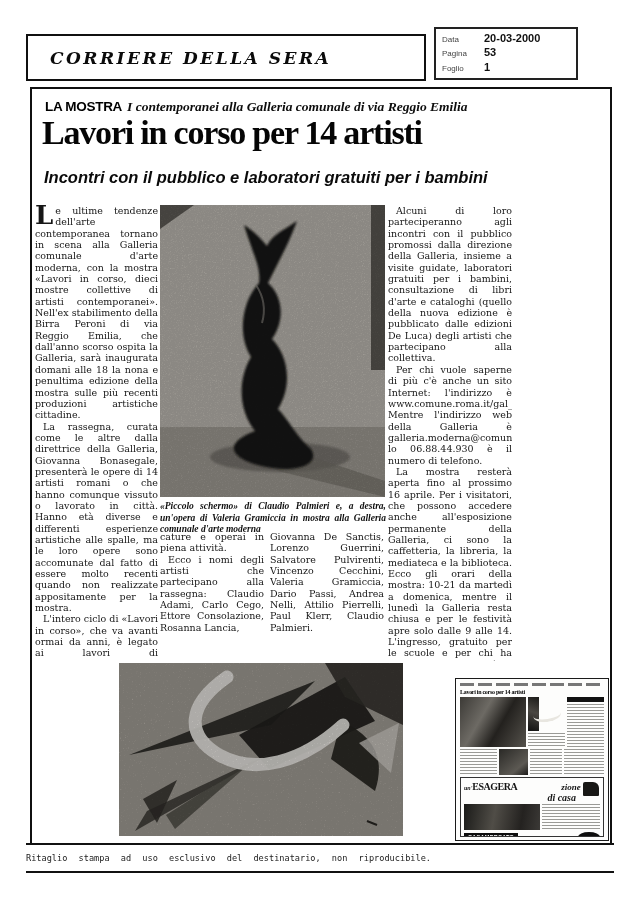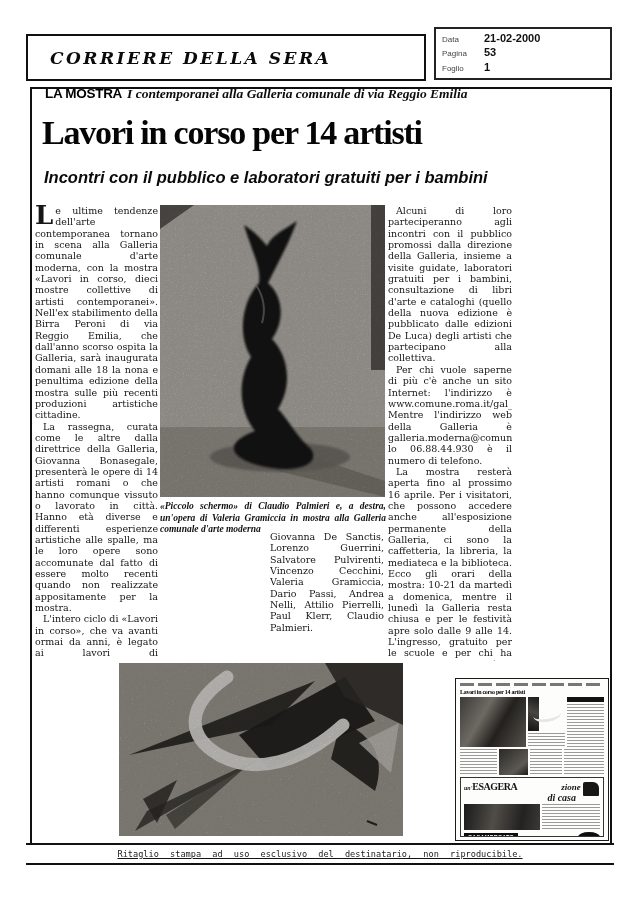--- a/index.html
+++ b/index.html
@@ -13,34 +13,34 @@
   .logo-box {
     position:absolute; left:26px; top:34px; width:400px; height:47px;
     border:2px solid #101010; display:flex; align-items:center;
   }
   .logo-text {
     padding-left:22px; font-family:"DejaVu Serif", serif;
     font-weight:bold; font-style:italic; font-size:17px; letter-spacing:2.5px;
     color:#0b0b0b; white-space:nowrap;
   }
   .data-box {
-    position:absolute; left:434px; top:27px; width:178px; height:53px;
+    position:absolute; left:434px; top:27px; width:144px; height:53px;
     border:2px solid #222; padding:3px 6px;
     font-family:"Liberation Sans", sans-serif;
     display:flex; flex-direction:column; justify-content:space-between;
   }
   .data-row { display:flex; align-items:baseline; height:15px; }
   .data-label { width:42px; font-size:8px; color:#444; }
   .data-value { font-size:11px; font-weight:600; color:#111; }
   
   .main-box {
     position:absolute; left:30px; top:87px; width:582px; height:756px;
     border:2px solid #101010; border-bottom:none;
   }
-  .kicker { position:absolute; left:45px; top:83px; white-space:nowrap; }
+  .kicker { position:absolute; left:45px; top:96px; white-space:nowrap; }
   .kicker-label {
     font-family:"Liberation Sans", sans-serif; font-weight:bold;
     font-size:13.5px; letter-spacing:-0.3px; color:#000;
   }
   .kicker-text {
     font-family:"Liberation Serif", serif; font-style:italic; font-weight:bold;
     font-size:13.5px; margin-left:5px; color:#0d0d0d;
   }
   .headline {
     position:absolute; left:42px; top:114px; width:540px;
@@ -107,42 +107,42 @@
   .ad-chair { width:16px; height:14px; background:#181715; position:absolute; right:4px; top:4px; border-radius:2px 6px 1px 1px; }
   .ad-side { flex:1; }
   .ad-bottom { display:flex; align-items:center; gap:2px; margin-top:2px; }
   .ad-store {
     background:#0d0d0d; color:#fff; font-family:"Liberation Sans", sans-serif;
     font-weight:bold; font-size:5.5px; letter-spacing:.3px; padding:1px 4px; white-space:nowrap;
   }
   .ad-badge { width:22px; height:10px; background:#0d0d0d; border-radius:50%; margin-left:auto; }
   
   .footer-strip {
-    position:absolute; left:26px; top:843px; width:588px; height:22px;
+    position:absolute; left:26px; top:843px; width:588px; height:30px;
     border-top:2px solid #111; border-bottom:2px solid #111;
-    display:flex; align-items:center; justify-content:center;text-decoration:underline;
+    display:flex; align-items:center; justify-content:flex-start;
   }
   .footer-text {
     font-family:"DejaVu Sans Mono", monospace; font-size:8.6px;
     word-spacing:6px; color:#1c1c1c; white-space:nowrap;
   }
 </style>
 </head>
 <body>
 
 <div class="page">
 
   <div class="logo-box">
     <div class="logo-text">CORRIERE DELLA SERA</div>
   </div>
 
   <div class="data-box">
     <div class="data-row">
       <span class="data-label">Data</span>
-      <span class="data-value">21-02-2000</span>
+      <span class="data-value">20-03-2000</span>
     </div>
     <div class="data-row">
       <span class="data-label">Pagina</span>
       <span class="data-value">53</span>
     </div>
     <div class="data-row">
       <span class="data-label">Foglio</span>
       <span class="data-value">1</span>
     </div>
   </div>
@@ -180,20 +180,24 @@
       <ellipse cx="120" cy="252" rx="70" ry="15" fill="#5c5953" opacity="0.6" filter="url(#soft)"></ellipse>
       <path d="M140,248 L225,276 L225,292 L118,266 Z" fill="#6e6b64" opacity="0.65"></path>
       <path d="M84,20 C94,52 101,62 99,78 C82,96 77,130 91,152 C77,176 79,206 95,226 C68,236 66,250 94,259 C130,270 162,262 151,244 C136,231 128,214 118,204 C133,180 128,150 112,134 C126,114 122,90 108,78 C118,58 129,38 137,16 C121,27 112,30 107,41 C100,32 92,25 84,20 Z" fill="#171613" filter="url(#soft)"></path>
       <path d="M96,80 C104,92 106,104 102,118" stroke="#8d8a83" stroke-width="2" fill="none" opacity="0.6"></path>
       <rect width="225" height="292" filter="url(#grain)" opacity="0.22"></rect>
     </svg>
   </div>
 
   <div class="caption">«Piccolo schermo» di Claudio Palmieri e, a destra, un'opera di Valeria Gramiccia in mostra alla Galleria comunale d'arte moderna</div>
 
+  <div class="col2 news">
+    <p class="noindent">cature e operai in piena attività.</p>
+    <p>Ecco i nomi degli artisti che partecipano alla rassegna: Claudio Adami, Carlo Cego, Ettore Consolazione, Rosanna Lancia,</p>
+  </div>
 
   <div class="col3 news">
     <p class="noindent">Giovanna De Sanctis, Lorenzo Guerrini, Salvatore Pulvirenti, Vincenzo Cecchini, Valeria Gramiccia, Dario Passi, Andrea Nelli, Attilio Pierrelli, Paul Klerr, Claudio Palmieri.</p>
   </div>
 
   <div class="col4 news">
     <p>Alcuni di loro parteciperanno agli incontri con il pubblico promossi dalla direzione della Galleria, insieme a visite guidate, laboratori gratuiti per i bambini, consultazione di libri d'arte e cataloghi (quello della nuova edizione è pubblicato dalle edizioni De Luca) degli artisti che partecipano alla collettiva.</p>
     <p>Per chi vuole saperne di più c'è anche un sito Internet: l'indirizzo è www.comune.roma.it/gal_com/lavorincorso. Mentre l'indirizzo web della Galleria è galleria.moderna@comune.roma.it; lo 06.88.44.930 è il numero di telefono.</p>
     <p>La mostra resterà aperta fino al prossimo 16 aprile. Per i visitatori, che possono accedere anche all'esposizione permanente della Galleria, ci sono la caffetteria, la libreria, la mediateca e la biblioteca. Ecco gli orari della mostra: 10-21 da martedì a domenica, mentre il lunedì la Galleria resta chiusa e per le festività apre solo dalle 9 alle 14. L'ingresso, gratuito per le scuole e per chi ha meno di 18 anni e più di 60, costa 5.000 lire.</p>
   </div>

